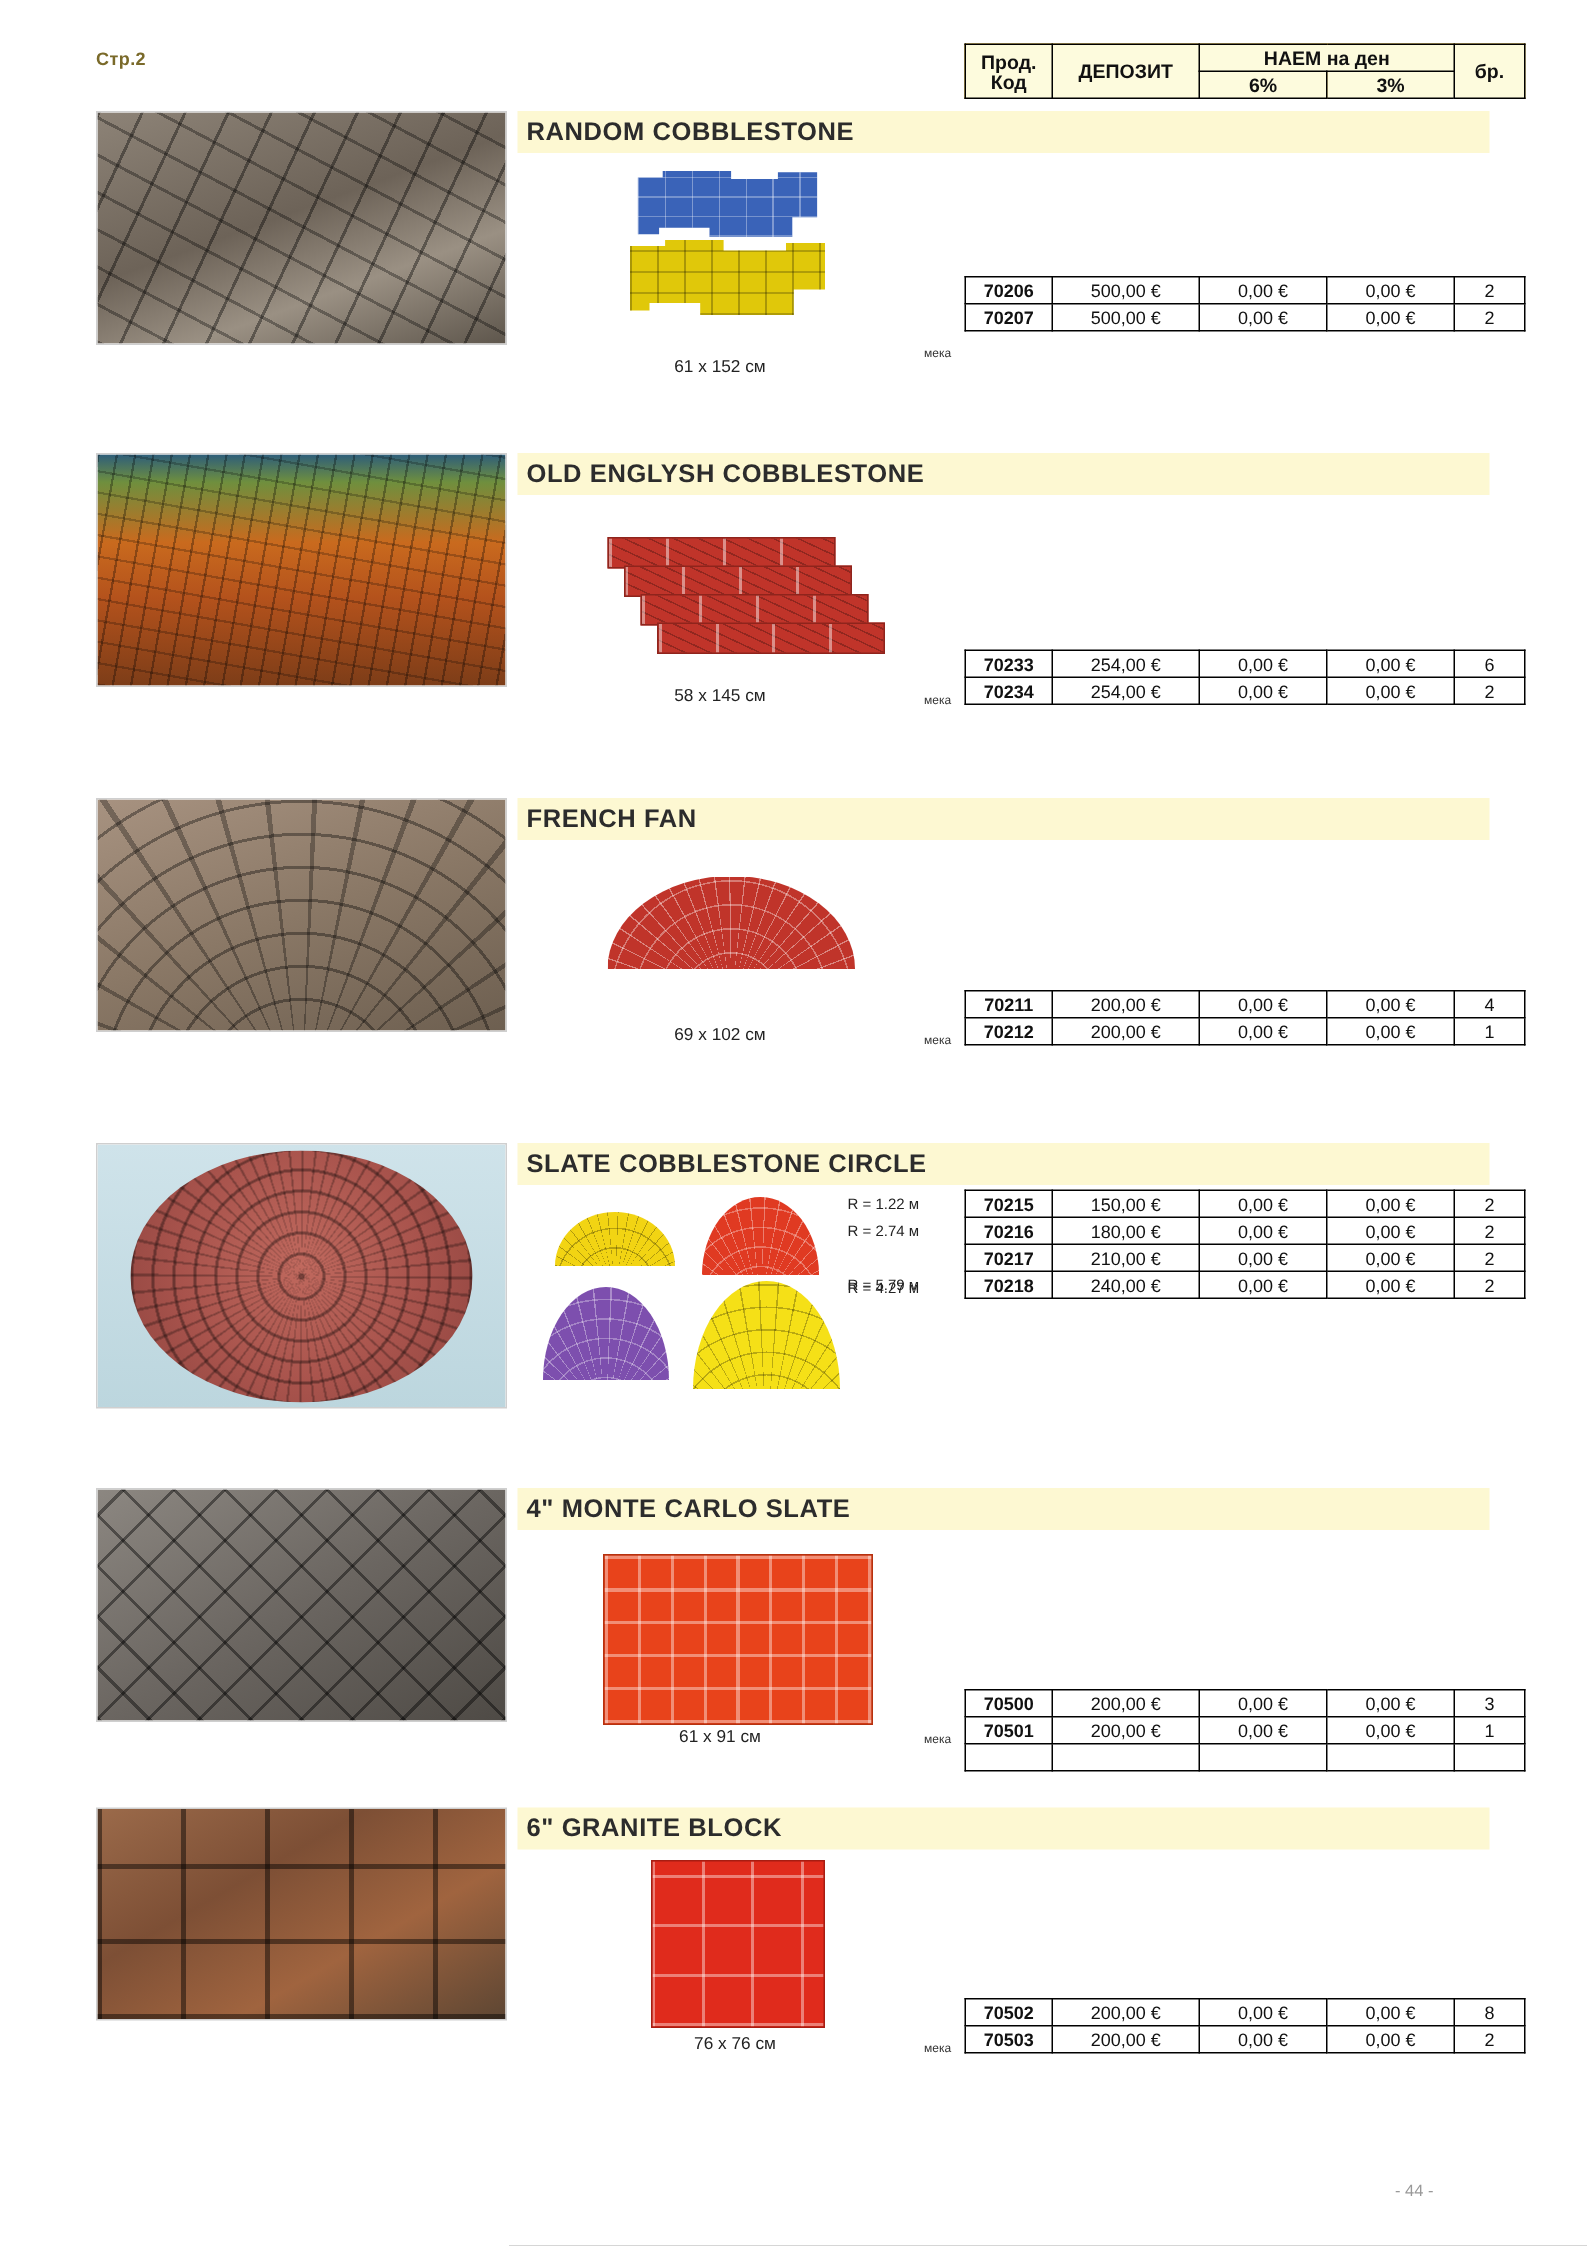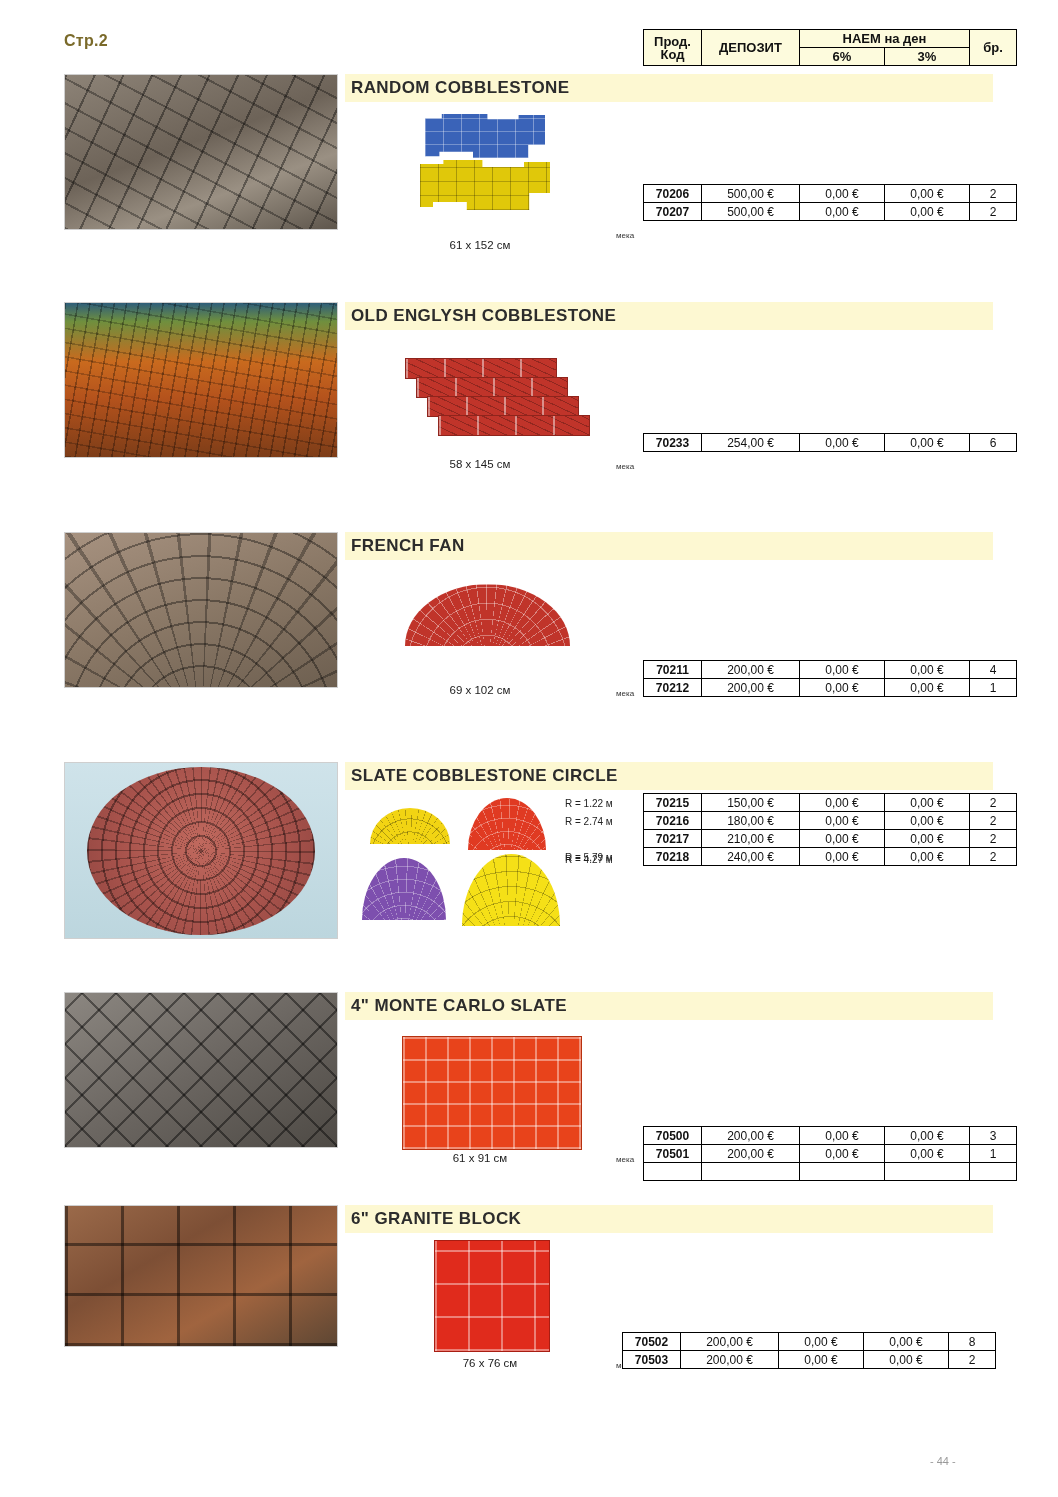--- a/index.html
+++ b/index.html
@@ -13,21 +13,21 @@
     height: 1497px;
     background: #ffffff;
     margin: 0 auto;
     font-family: "Liberation Sans", sans-serif;
     overflow: hidden;
   }
   .page-label {
     position: absolute;
     left: 64px;
     top: 32px;
-    font-size: 16px;
+    font-size: 12px;
     font-weight: bold;
     color: #7a6a2a;
     letter-spacing: 0.3px;
   }
   .page-footer {
     position: absolute;
     left: 930px;
     top: 1455px;
     font-size: 11px;
     color: #999;
@@ -354,20 +354,27 @@
 
     <table class="price-table" style="left:643px; top:131px;">
       <tbody>
           <tr>
         <td class="c-code">70233</td>
         <td class="c-dep">254,00 €</td>
         <td class="c-p6">0,00 €</td>
         <td class="c-p3">0,00 €</td>
         <td class="c-br">6</td>
       </tr>
+      <tr>
+        <td class="c-code">70234</td>
+        <td class="c-dep">254,00 €</td>
+        <td class="c-p6">0,00 €</td>
+        <td class="c-p3">0,00 €</td>
+        <td class="c-br">2</td>
+      </tr>
     </tbody>
       </table>
   </div>
 
   <div class="product" style="top:532px;">
     <div class="photo">
         <div class="tex-fan"></div>
       </div>
     <div class="title-bar">
       <span>FRENCH FAN</span>
@@ -490,21 +497,21 @@
     <div class="photo" style="height:140px;">
         <div class="tex-granite"></div>
       </div>
     <div class="title-bar">
       <span>6" GRANITE BLOCK</span>
     </div>
     <div class="shape m-granite" style="left:434px; top:35px; width:114px; height:110px;"></div>
     <div class="dim" style="left:400px; top:152px;">76 x 76 см</div>
     <div class="meka" style="left:616px; top:156px;">мека</div>
 
-    <table class="price-table" style="left:622px; top:127px;">
+    <table class="price-table" style="left:643px; top:127px;">
       <tbody>
           <tr>
         <td class="c-code">70502</td>
         <td class="c-dep">200,00 €</td>
         <td class="c-p6">0,00 €</td>
         <td class="c-p3">0,00 €</td>
         <td class="c-br">8</td>
       </tr>
       <tr>
         <td class="c-code">70503</td>

